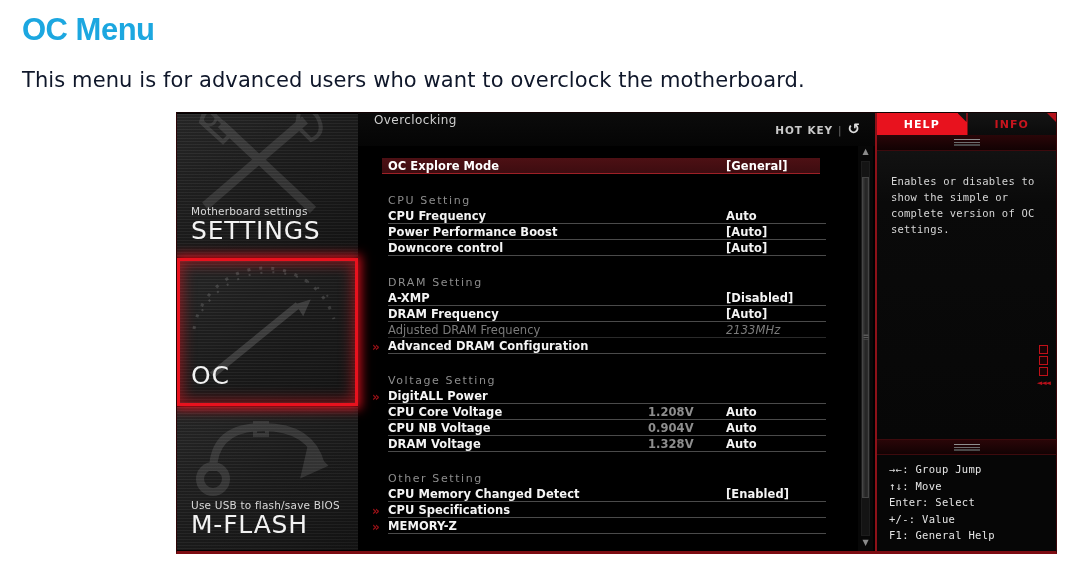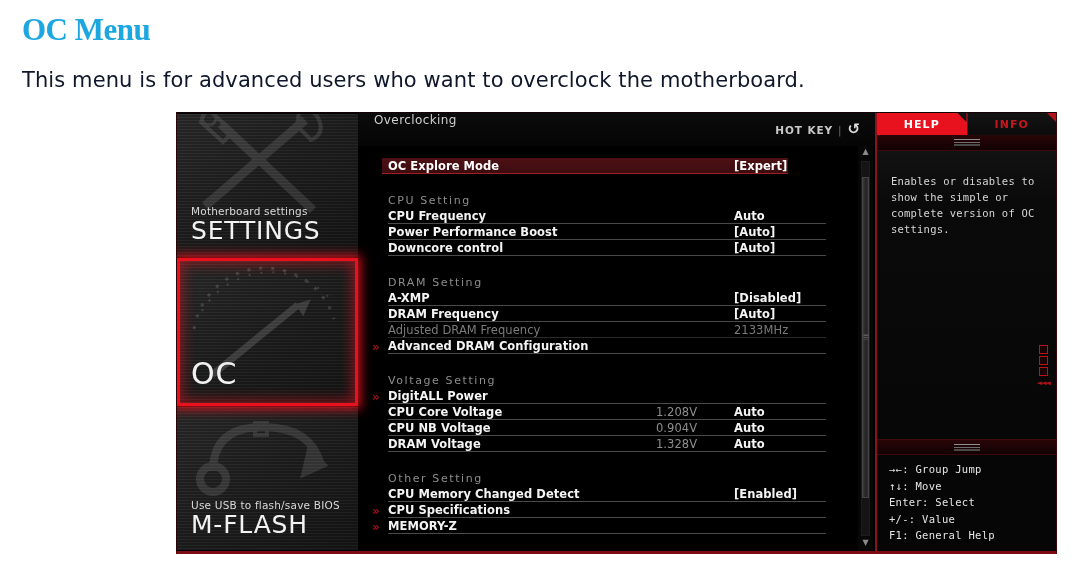--- a/index.html
+++ b/index.html
@@ -7,21 +7,21 @@
   body {
     background:#ffffff;
     font-family:"DejaVu Sans", sans-serif;
     overflow:hidden;
     position:relative;
   }
 
   
   #page-title {
     position:absolute; left:22px; top:12px;
-    font-family:Liberation Serif, serif;
+    font-family:Liberation Sans, sans-serif;
     font-size:31px; font-weight:bold;
     color:#1ca7e0; letter-spacing:-0.5px;
     white-space:nowrap;
   }
   #page-subtitle {
     position:absolute; left:22px; top:68px;
     font-size:21px; font-weight:400; color:#0f172a;
     letter-spacing:0.1px; white-space:nowrap;
   }
 
@@ -69,21 +69,21 @@
     padding-left:11px;
   }
   .tile-sub {
     font-size:10.5px; color:#d9d9d9; letter-spacing:0.2px;
     margin-bottom:1px; white-space:nowrap;
   }
   .tile-name {
     font-size:25px; color:#f2f2f2; font-weight:400;
     letter-spacing:0.8px; line-height:1.05; white-space:nowrap;
   }
-  .tile.active .tile-name { font-size:30px; margin-bottom:2px; }
+  .tile.active .tile-name { font-size:25px; margin-bottom:2px; }
 
   
   .wm {
     position:absolute; pointer-events:none;
     opacity:0.12; stroke:#e8e8e8; fill:none;
   }
   .wm-tools { left:10px; top:-8px; width:150px; height:120px; }
   .wm-gauge { left:2px;  top:4px;  width:165px; height:120px; opacity:0.16; }
   .wm-usb   { left:14px; top:-2px; width:150px; height:110px; }
 
@@ -116,29 +116,29 @@
 
   .row {
     position:relative; height:16px;
     display:flex; align-items:center;
     width:438px;
     border-bottom:1px solid #4a4a4a;
     font-size:11.5px; color:#f4f4f4; font-weight:bold;
     letter-spacing:0.05px;
   }
   .row .label { width:260px; white-space:nowrap; }
-  .row .mid   { width:78px; text-align:left; color:#8e8e8e; font-weight:400;margin-left:8px; }
+  .row .mid   { width:78px; text-align:left; color:#8e8e8e; font-weight:700; }
   .row .val   { flex:1 1 auto; color:#f4f4f4; white-space:nowrap; }
   .row.dim { color:#7b7b7b; font-weight:400; border-bottom-color:#2a2a2a; }
-  .row.dim .val { color:#7b7b7b; font-weight:400; }
+  .row.dim .val { color:#7b7b7b; font-weight:400;font-style:italic; }
 
   .row.selected {
     background:linear-gradient(to bottom,#4d1014,#3d0c10);
     border-bottom:1px solid #9d2026;
-    width:406px;
+    width:438px;
     margin-left:-6px; padding-left:6px;
   }
   .row.selected .label, .row.selected .val { color:#ffffff; }
 
   .section {
     height:20px; display:flex; align-items:flex-end;
     font-size:11px; color:#8d8d8d; font-weight:400;
     letter-spacing:1.6px; padding-bottom:1px;
   }
   .spacer { height:14px; }
@@ -304,21 +304,21 @@
         <span id="hotkey-sep">|</span>
         <span id="hotkey-return">↺</span>
       </div>
     </div>
 
     <div id="list-area">
       <div id="list">
           <div class="row selected">
             <span class="label">OC Explore Mode</span>
             <span class="mid"></span>
-            <span class="val">[Expert]</span>
+            <span class="val">[General]</span>
           </div>
           <div class="spacer"></div>
           <div class="section">CPU Setting</div>
           <div class="row">
             <span class="label">CPU Frequency</span>
             <span class="mid"></span>
             <span class="val">Auto</span>
           </div>
           <div class="row">
             <span class="label">Power Performance Boost</span>

